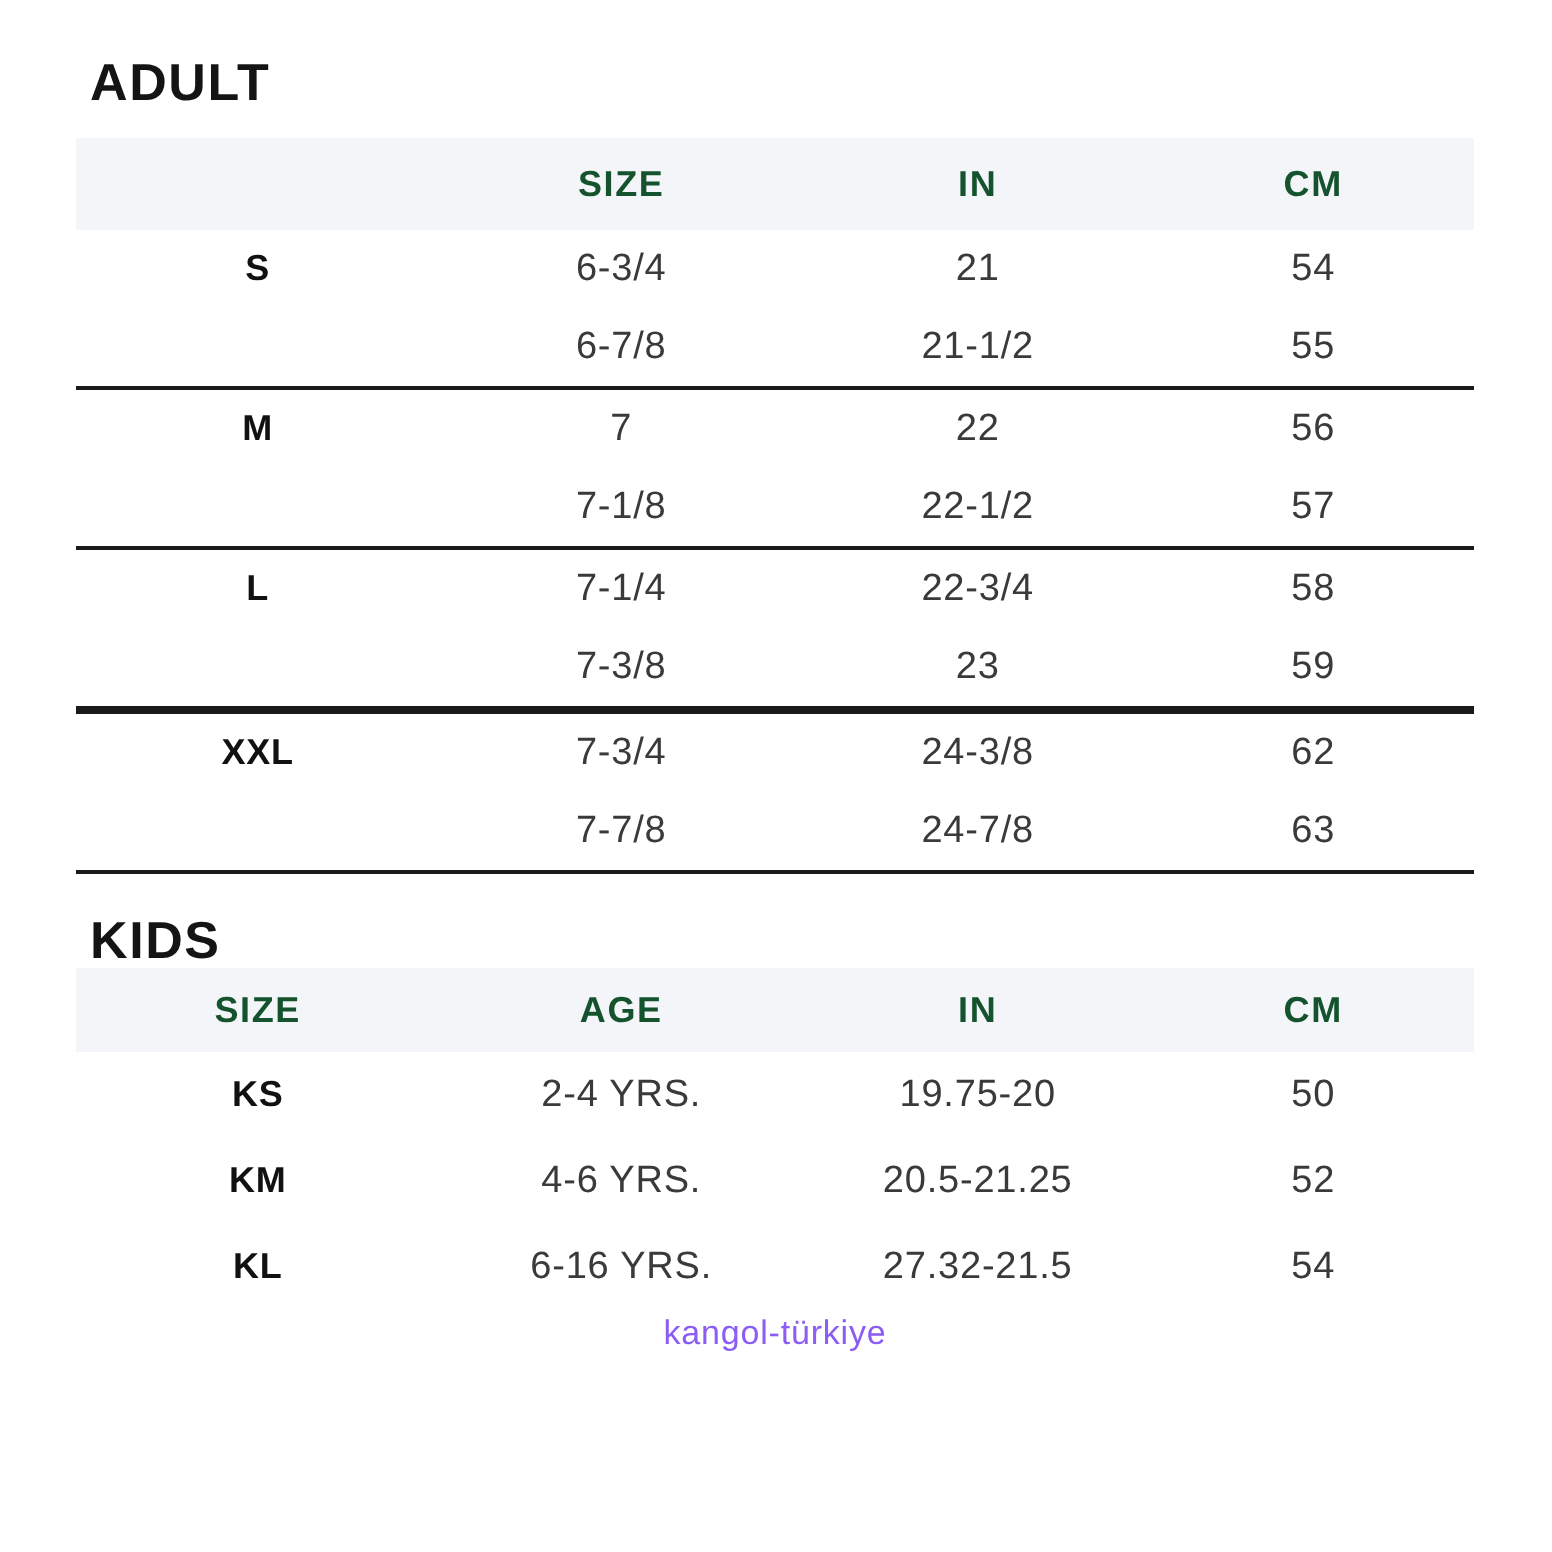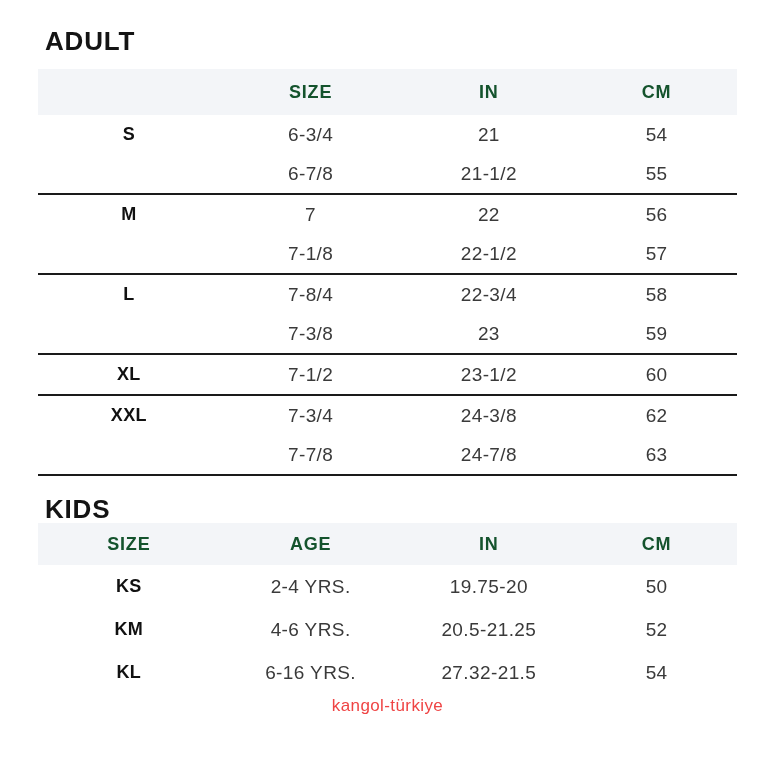--- a/index.html
+++ b/index.html
@@ -27,21 +27,21 @@
   .data-row { height:39px; }
   .kids-row  { height:43px; }
   .data-row .cell, .kids-row .cell {
     font-size:19px; font-weight:300; color:#3a3a3a; letter-spacing:0.4px;
   }
   .label-cell { font-weight:700 !important; font-size:18px !important; color:#111111 !important; letter-spacing:0.6px; }
 
   .divider { height:2px; background:#1a1a1a; width:100%; }
 
   .footer { width:699px; text-align:center; margin-top:2px; }
-  .footer span { font-size:17px; font-weight:300; color:#ef4444; letter-spacing:0.4px; }
+  .footer span { font-size:17px; font-weight:300; color:#8b5cf6; letter-spacing:0.4px; }
 </style>
 </head>
 <body>
 
 <div class="container">
 
   <h2 class="section-title adult-title">ADULT</h2>
 
   <div>
     <div class="row header-band">
@@ -79,40 +79,34 @@
         <div class="cell c2">7-1/8</div>
         <div class="cell c3">22-1/2</div>
         <div class="cell c4">57</div>
       </div>
       <div class="divider"></div>
     </div>
 
     <div>
       <div class="row data-row">
         <div class="cell c1 label-cell">L</div>
-        <div class="cell c2">7-8/4</div>
+        <div class="cell c2">7-1/4</div>
         <div class="cell c3">22-3/4</div>
         <div class="cell c4">58</div>
       </div>
       <div class="row data-row">
         <div class="cell c1 label-cell"></div>
         <div class="cell c2">7-3/8</div>
         <div class="cell c3">23</div>
         <div class="cell c4">59</div>
       </div>
       <div class="divider"></div>
     </div>
 
     <div>
-      <div class="row data-row">
-        <div class="cell c1 label-cell">XL</div>
-        <div class="cell c2">7-1/2</div>
-        <div class="cell c3">23-1/2</div>
-        <div class="cell c4">60</div>
-      </div>
       <div class="divider"></div>
     </div>
 
     <div>
       <div class="row data-row">
         <div class="cell c1 label-cell">XXL</div>
         <div class="cell c2">7-3/4</div>
         <div class="cell c3">24-3/8</div>
         <div class="cell c4">62</div>
       </div>

